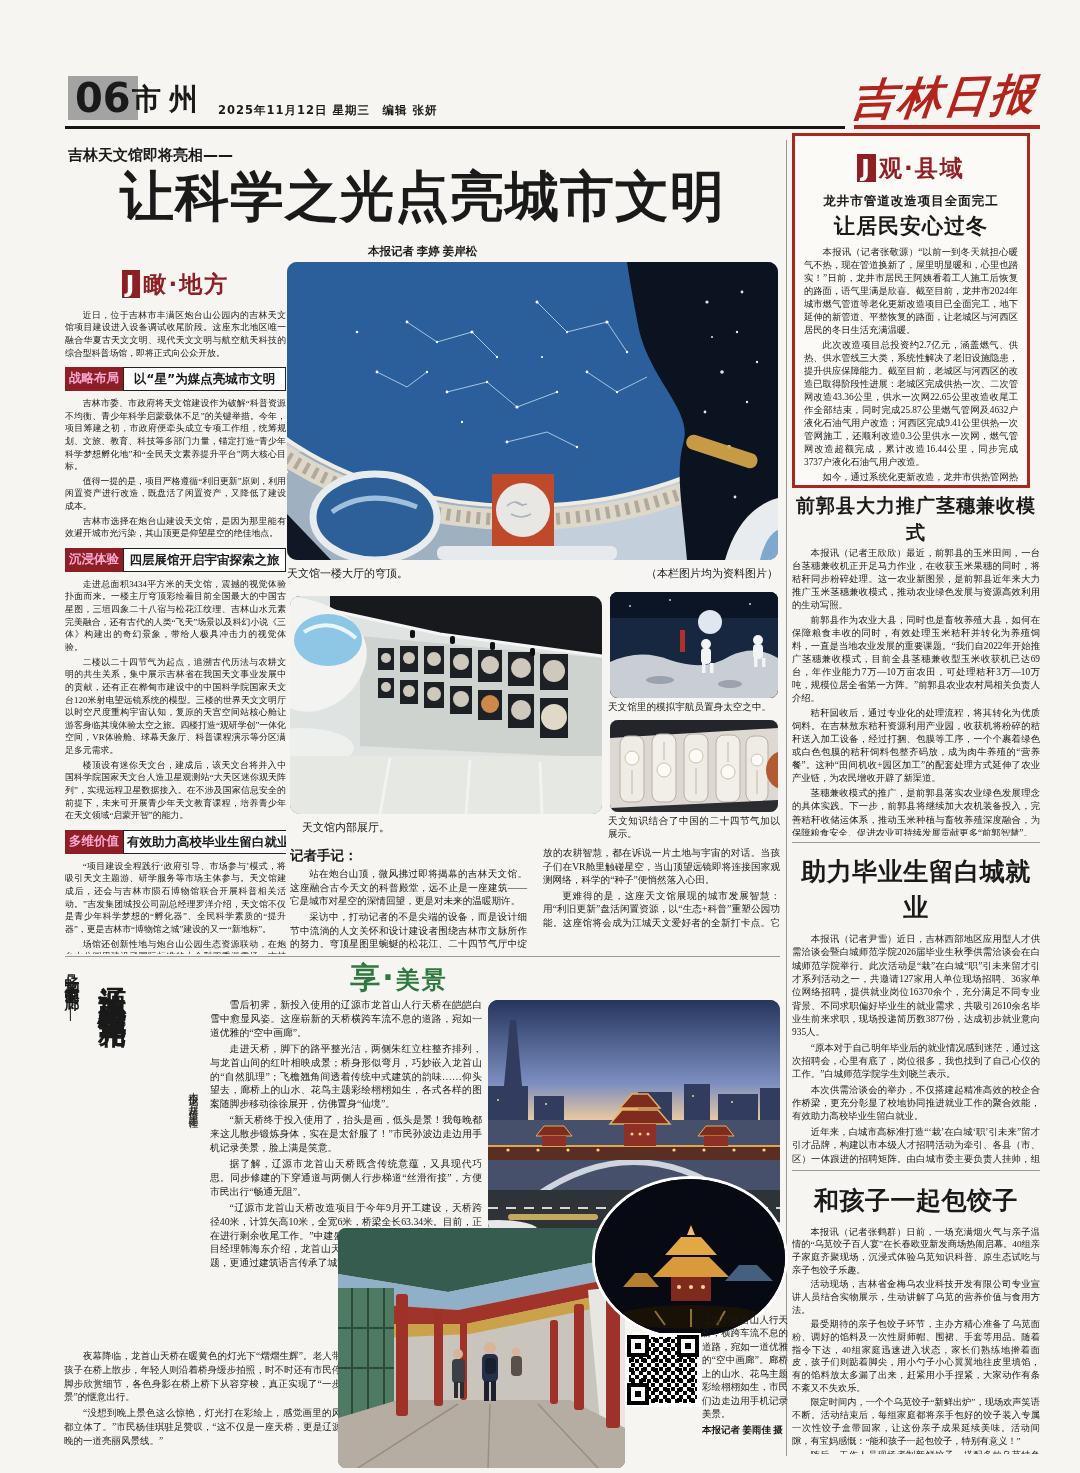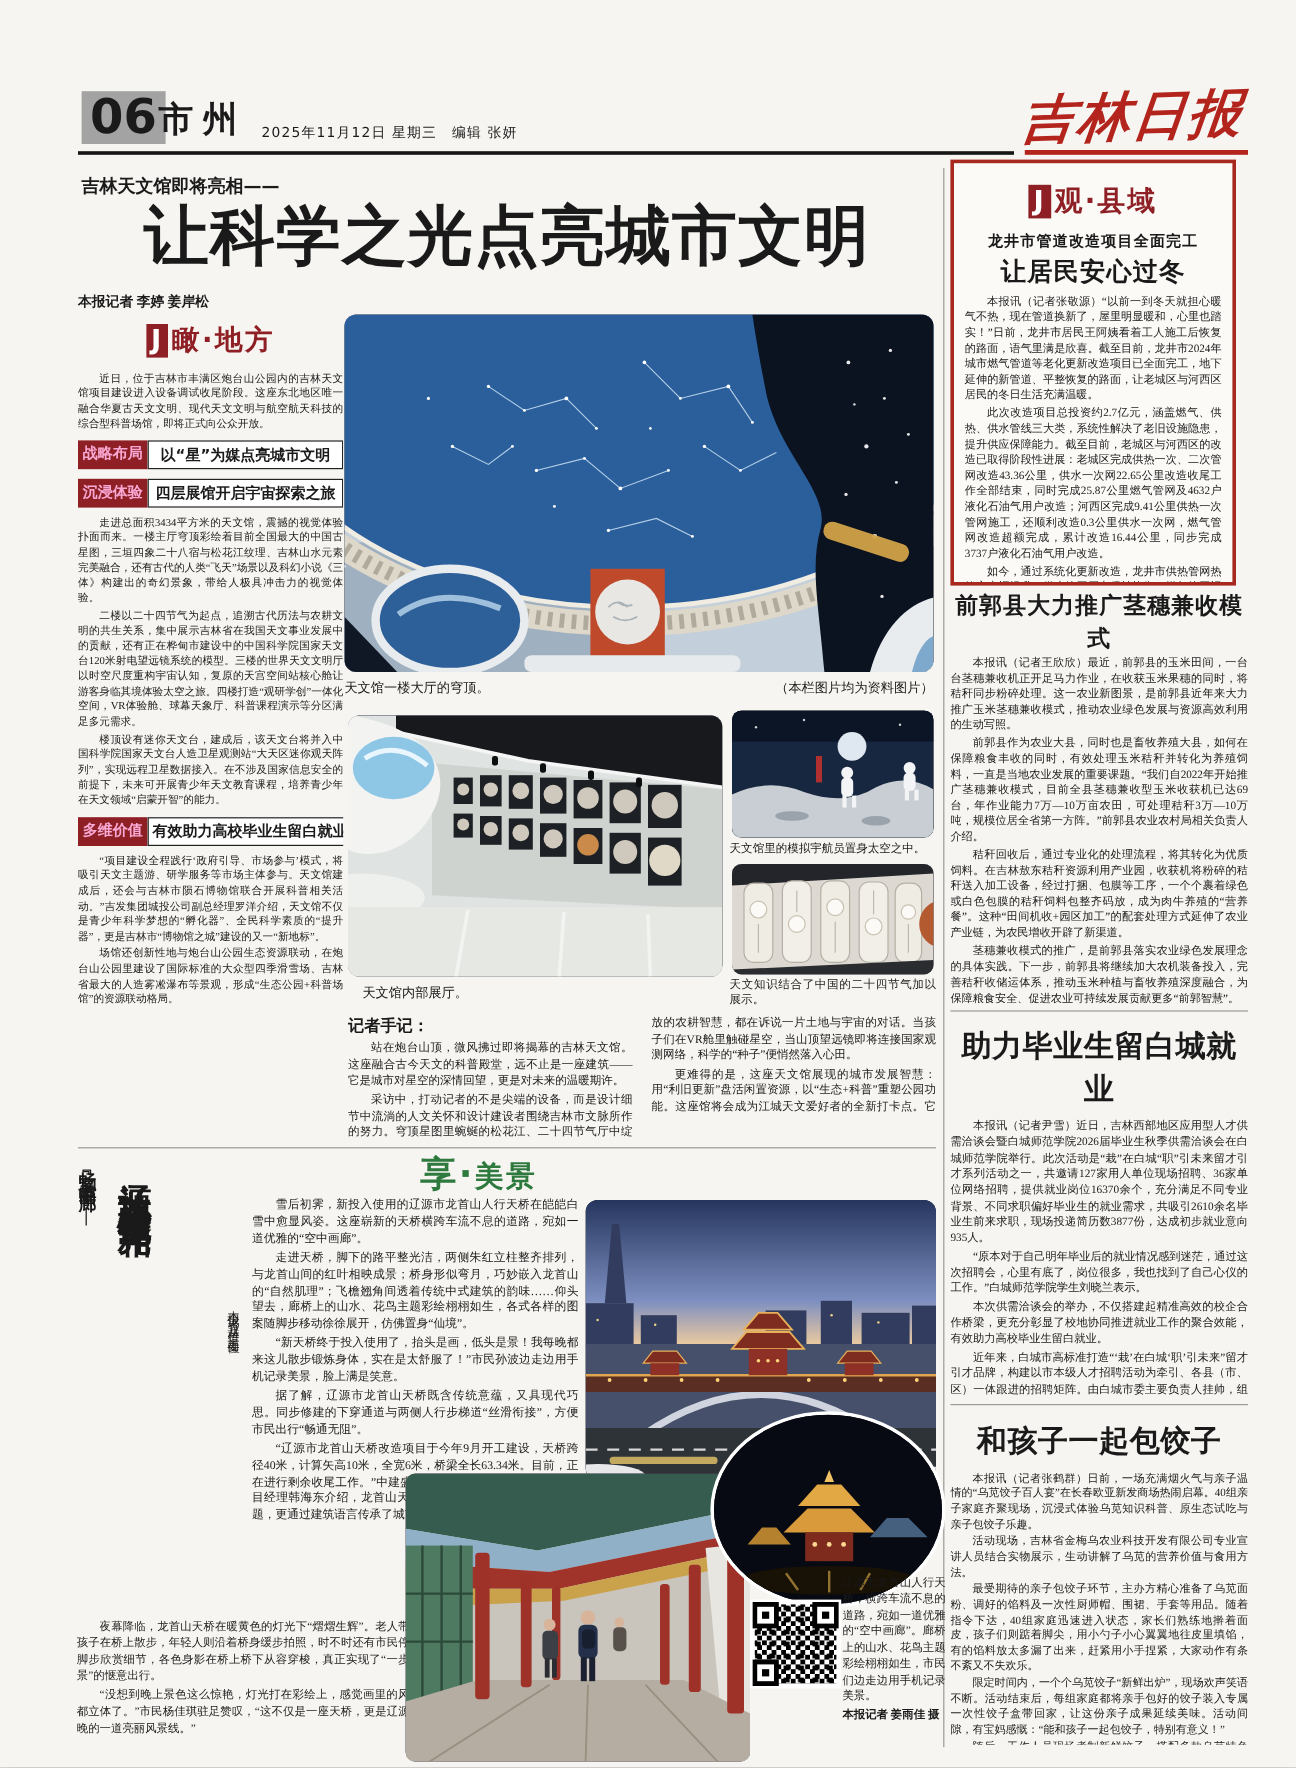--- a/index.html
+++ b/index.html
@@ -5,31 +5,31 @@
   html,body{margin:0;padding:0;background:#c9c7c3;}
   .page{position:relative;width:1080px;height:1473px;background:#f7f5f1;margin:0 auto;
         font-family:"Liberation Serif","DejaVu Serif",serif;color:#1a1a1a;overflow:hidden;
         box-shadow:0 0 18px rgba(0,0,0,.35);}
   .hd{font-family:"DejaVu Sans","Liberation Sans",sans-serif;}
   .abs{position:absolute;}
   .txt p{margin:0 0 2px;text-indent:2em;text-align:justify;}
   
   .page-num{left:68px;top:76px;font-size:40px;font-weight:900;background:#a3a3a3;padding:0 7px;line-height:1.1;}
   .section-name{left:132px;top:80px;font-size:29px;font-weight:900;letter-spacing:8px;}
-  .dateline{left:218px;top:103px;font-size:11.5px;font-weight:400;letter-spacing:1px;}
+  .dateline{left:218px;top:103px;font-size:11.5px;font-weight:700;letter-spacing:1px;}
   .masthead{left:852px;top:68px;font-size:44px;font-weight:900;color:#b3241d;
             transform:skewX(-8deg) rotate(-2deg);letter-spacing:2px;font-style:italic;}
   .rule-black{left:65px;top:126px;width:780px;height:3px;background:#161616;}
   .rule-red{left:854px;top:125px;width:186px;height:4px;background:#b3241d;}
   .vrule{left:786px;top:140px;width:1px;height:1316px;background:#9a9a96;}
   
   .kicker{left:68px;top:146px;font-size:15px;font-weight:700;}
   .headline{left:65px;top:166px;width:715px;text-align:center;font-size:54px;font-weight:900;
             letter-spacing:1px;line-height:1.15;}
-  .byline{left:65px;top:244px;width:715px;text-align:left;font-size:11.5px;font-weight:700;}
+  .byline{left:65px;top:244px;width:715px;text-align:center;font-size:11.5px;font-weight:700;}
   .left-col{left:65px;top:266px;width:221px;height:688px;overflow:hidden;font-size:8.9px;line-height:1.42;}
   .red-badge{text-align:center;font-size:23px;font-weight:900;color:#8e1f24;margin:2px 0 8px;letter-spacing:2px;}
   .red-badge::first-letter{background:#8e1f24;color:#fff;padding:1px 4px;margin-right:3px;}
   .sub-head{display:flex;align-items:stretch;margin:8px 0 6px;}
   .sub-label{background:#8e1f24;color:#f9a8d4;font-weight:700;font-size:12.5px;padding:2px 4px;white-space:nowrap;}
   .sub-title{border:1.5px solid #222;font-weight:700;font-size:12.5px;padding:2px 3px;flex:1;
              text-align:center;white-space:nowrap;background:#fff;}
   
   .ph{border-radius:10px;overflow:hidden;background:#223;}
   .photo-dome{left:287px;top:262px;width:491px;height:298px;}
@@ -96,20 +96,25 @@
   <div class="abs headline hd">让科学之光点亮城市文明</div>
   <div class="abs byline">本报记者 李婷 姜岸松</div>
 
   <div class="abs left-col txt">
     <div class="red-badge hd">J瞰·地方</div>
     <p>近日，位于吉林市丰满区炮台山公园内的吉林天文馆项目建设进入设备调试收尾阶段。这座东北地区唯一融合华夏古天文文明、现代天文文明与航空航天科技的综合型科普场馆，即将正式向公众开放。</p>
     <div class="sub-head">
       <span class="sub-label hd">战略布局</span>
       <span class="sub-title hd">以“星”为媒点亮城市文明</span>
     </div>
+    <div>
+        <p>吉林市委、市政府将天文馆建设作为破解“科普资源不均衡、青少年科学启蒙载体不足”的关键举措。今年，项目筹建之初，市政府便牵头成立专项工作组，统筹规划、文旅、教育、科技等多部门力量，锚定打造“青少年科学梦想孵化地”和“全民天文素养提升平台”两大核心目标。</p>
+        <p>值得一提的是，项目严格遵循“利旧更新”原则，利用闲置资产进行改造，既盘活了闲置资产，又降低了建设成本。</p>
+        <p>吉林市选择在炮台山建设天文馆，是因为那里能有效避开城市光污染，其山顶更是仰望星空的绝佳地点。</p>
+      </div>
     <div class="sub-head">
       <span class="sub-label hd">沉浸体验</span>
       <span class="sub-title hd">四层展馆开启宇宙探索之旅</span>
     </div>
     <div>
         <p>走进总面积3434平方米的天文馆，震撼的视觉体验扑面而来。一楼主厅穹顶彩绘着目前全国最大的中国古星图，三垣四象二十八宿与松花江纹理、吉林山水元素完美融合，还有古代的人类“飞天”场景以及科幻小说《三体》构建出的奇幻景象，带给人极具冲击力的视觉体验。</p>
         <p>二楼以二十四节气为起点，追溯古代历法与农耕文明的共生关系，集中展示吉林省在我国天文事业发展中的贡献，还有正在桦甸市建设中的中国科学院国家天文台120米射电望远镜系统的模型。三楼的世界天文文明厅以时空尺度重构宇宙认知，复原的天宫空间站核心舱让游客身临其境体验太空之旅。四楼打造“观研学创”一体化空间，VR体验舱、球幕天象厅、科普课程演示等分区满足多元需求。</p>
         <p>楼顶设有迷你天文台，建成后，该天文台将并入中国科学院国家天文台人造卫星观测站“大天区迷你观天阵列”，实现远程卫星数据接入。在不涉及国家信息安全的前提下，未来可开展青少年天文教育课程，培养青少年在天文领域“启蒙开智”的能力。</p>
       </div>
     <div class="sub-head">

